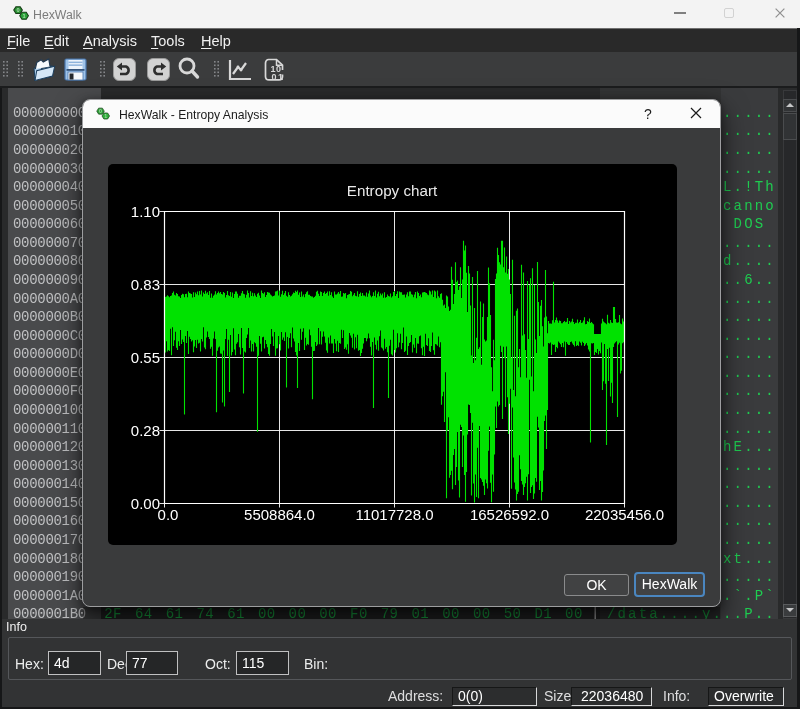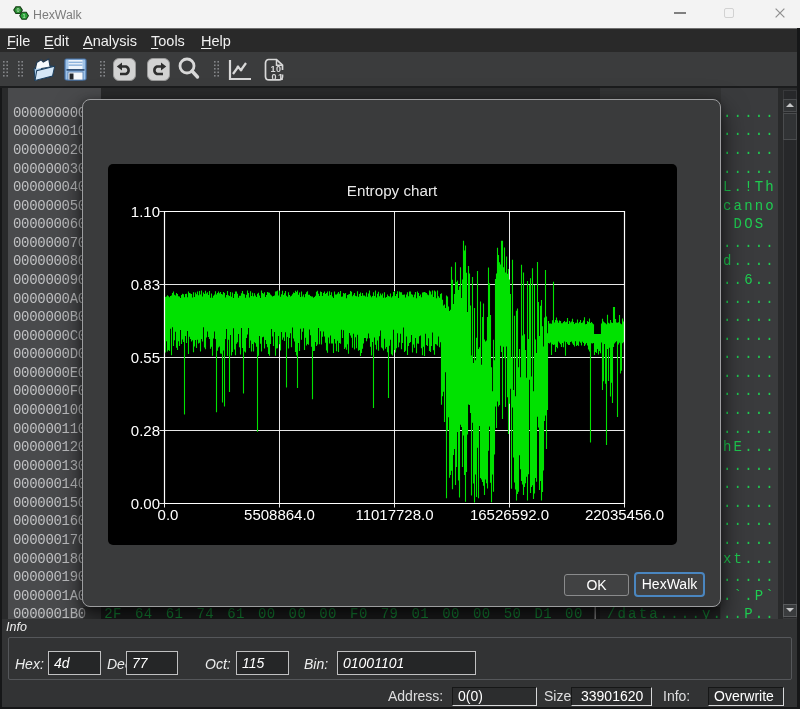--- a/index.html
+++ b/index.html
@@ -51,21 +51,21 @@
 #dlg-x { position:absolute; left:605px; top:5px; width:16px; height:16px; }
 #chart { position:absolute; left:25px; top:64px; width:569px; height:381px; background:#000; border-radius:5px; }
 .ct { font-family:"Liberation Sans", sans-serif; font-size:15.2px; fill:#e9e9e9; }
 .al { font-family:"Liberation Sans", sans-serif; font-size:15px; fill:#ffffff; }
 #btn-ok { position:absolute; left:481px; top:474px; width:65px; height:22px; background:#414243;
   border:1px solid #8a8b8c; border-radius:3px; color:#fff; font-size:14px; text-align:center; line-height:20px; }
 #btn-cancel { position:absolute; left:551px; top:472px; width:71px; height:25px; background:#414243;
   border:2px solid #4a86c0; border-radius:4px; color:#fff; font-size:14px; text-align:center; line-height:20px; }
 
 
-#info { left:0; top:619px; width:800px; height:90px; background:#323334;font-style:italic; }
+#info { left:0; top:619px; width:800px; height:90px; background:#323334; }
 #info .title { position:absolute; left:6px; top:1px; font-size:12.5px; color:#f0f0f0; }
 #gbox { position:absolute; left:8px; top:18px; width:784px; height:43px; border:1px solid #55575a; border-radius:2px; }
 #info label { position:absolute; font-size:14px; color:#eceded; }
 #info .fld { position:absolute; top:32px; height:24px; background:#252627; border:1px solid #c0c0c1;
   color:#fff; font-size:14px; line-height:22px; padding-left:5px; }
 
 
 #status { left:0; top:684px; width:800px; height:25px; background:#323334; }
 #status .lb { position:absolute; top:4px; font-size:14px; color:#dededf; }
 #status .bx { position:absolute; top:3px; height:19px; background:#2c2d2e; font-size:14px;
@@ -237,20 +237,35 @@
   <div id="sb-up">
         <div class="tri-up"></div>
       </div>
   <div id="sb-th"></div>
   <div id="sb-dn">
         <div class="tri-dn"></div>
       </div>
 </div>
 
 <div id="dialog" class="abs">
+  <div id="dlg-title">
+    <div style="position:absolute;left:12px;top:7px;"><svg width="17" height="15" viewBox="0 0 22 20">
+            <g stroke="#1d4a1d" stroke-width="1">
+<path d="M4.5 1.5 L9.5 1.5 L12 5.5 L9.5 9.5 L4.5 9.5 L2 5.5 Z" fill="#2fa03a"></path>
+<path d="M11.5 8 L16.5 8 L19 12 L16.5 16 L11.5 16 L9 12 Z" fill="#2db13a"></path>
+</g>
+<text x="6.9" y="8.4" font-size="7" fill="#9fd6a0" font-family="Liberation Sans" font-weight="bold" text-anchor="middle">0</text>
+<text x="14" y="15" font-size="7" fill="#9fd6a0" font-family="Liberation Sans" font-weight="bold" text-anchor="middle">1</text>
+</svg></div>
+    <span class="t">HexWalk - Entropy Analysis</span>
+    <span id="dlg-q">?</span>
+    <svg id="dlg-x" viewBox="0 0 16 16">
+          <path d="M3 3 L13 13 M13 3 L3 13" stroke="#1b1b1b" stroke-width="1.2"></path>
+        </svg>
+  </div>
   <div id="chart"><svg width="569" height="381" viewBox="0 0 569 381">
 <text x="284" y="32" text-anchor="middle" class="ct">Entropy chart</text>
 <path d="M56.5 47.5V343.5M171.5 47.5V343.5M286.5 47.5V343.5M401.5 47.5V343.5M516.5 47.5V343.5M51.5 47.5H516.5M51.5 120.5H516.5M51.5 193.5H516.5M51.5 266.5H516.5M51.5 339.5H516.5" stroke="#ffffff" stroke-width="1" fill="none" opacity="0.9"></path>
 <path d="M56.5 132.1V176.1M57.5 133.0V188.5M58.5 132.6V177.3M59.5 131.3V187.6M60.5 132.2V186.1M61.5 133.3V186.9M62.5 132.0V164.8M63.5 131.4V191.2M64.5 129.0V163.2M65.5 127.5V182.1M66.5 130.7V176.3M67.5 131.5V167.7M68.5 128.9V183.7M69.5 130.0V186.0M70.5 132.2V177.2M71.5 132.6V182.0M72.5 133.9V166.1M73.5 131.1V180.1M74.5 129.8V175.5M75.5 130.3V178.0M76.5 133.2V250.6M77.5 130.0V172.1M78.5 129.7V178.9M79.5 133.2V166.9M80.5 127.4V190.0M81.5 128.9V172.8M82.5 129.6V174.9M83.5 129.9V177.4M84.5 133.4V176.2M85.5 128.2V188.3M86.5 133.0V182.6M87.5 128.6V176.1M88.5 130.3V183.9M89.5 127.6V175.7M90.5 131.3V179.5M91.5 127.0V178.7M92.5 130.4V187.4M93.5 126.5V175.1M94.5 132.4V177.6M95.5 128.5V163.3M96.5 130.1V183.4M97.5 126.8V185.2M98.5 129.5V173.4M99.5 128.3V167.5M100.5 131.1V173.0M101.5 127.1V175.0M102.5 133.8V184.8M103.5 129.6V182.8M104.5 133.8V191.8M105.5 131.7V174.5M106.5 130.4V167.4M107.5 127.3V175.0M108.5 130.5V248.2M109.5 129.1V186.7M110.5 127.4V183.5M111.5 129.2V182.5M112.5 127.9V189.6M113.5 130.0V189.7M114.5 130.6V238.6M115.5 127.9V186.6M116.5 129.1V242.6M117.5 133.6V175.1M118.5 131.1V165.1M119.5 127.1V192.1M120.5 131.2V175.7M121.5 132.0V227.9M122.5 128.1V171.1M123.5 132.8V191.4M124.5 128.4V188.0M125.5 133.9V164.3M126.5 130.1V185.4M127.5 127.5V191.3M128.5 127.4V179.7M129.5 129.8V178.3M130.5 133.7V169.9M131.5 131.8V183.3M132.5 131.8V190.4M133.5 129.2V164.1M134.5 126.9V183.9M135.5 129.8V229.6M136.5 130.3V187.5M137.5 133.8V188.4M138.5 130.8V174.1M139.5 126.5V170.5M140.5 129.0V164.1M141.5 133.5V184.0M142.5 127.2V176.4M143.5 132.1V187.6M144.5 128.8V180.1M145.5 132.3V187.4M146.5 129.3V178.2M147.5 131.6V179.2M148.5 133.0V182.8M149.5 129.8V267.8M150.5 128.8V191.7M151.5 131.4V172.1M152.5 134.0V179.8M153.5 126.6V187.4M154.5 128.9V173.3M155.5 129.8V172.7M156.5 128.3V184.4M157.5 133.0V176.1M158.5 131.0V179.9M159.5 128.1V183.3M160.5 128.4V190.1M161.5 128.7V191.7M162.5 130.6V180.0M163.5 131.5V165.0M164.5 132.5V172.6M165.5 132.1V181.9M166.5 131.5V168.1M167.5 127.6V191.8M168.5 127.3V184.5M169.5 126.5V184.3M170.5 131.6V171.9M171.5 126.5V180.2M172.5 132.8V186.4M173.5 130.2V168.0M174.5 126.8V175.8M175.5 130.9V173.5M176.5 129.3V176.9M177.5 127.1V168.3M178.5 131.7V223.4M179.5 132.8V172.9M180.5 128.3V184.6M181.5 131.1V174.1M182.5 132.6V169.2M183.5 131.7V183.2M184.5 130.2V163.6M185.5 128.4V174.4M186.5 129.0V177.4M187.5 126.7V188.1M188.5 127.9V191.6M189.5 126.5V224.0M190.5 130.7V179.0M191.5 128.6V186.9M192.5 133.1V164.7M193.5 127.5V175.8M194.5 132.6V167.8M195.5 130.6V164.3M196.5 133.3V186.0M197.5 130.1V173.8M198.5 128.3V181.4M199.5 127.2V180.1M200.5 130.8V180.7M201.5 130.7V165.5M202.5 132.1V171.2M203.5 132.4V182.7M204.5 132.4V235.2M205.5 133.7V187.1M206.5 133.1V186.7M207.5 131.7V177.9M208.5 127.7V182.0M209.5 126.8V180.5M210.5 129.7V163.9M211.5 131.9V180.3M212.5 127.6V167.2M213.5 127.9V180.4M214.5 132.1V172.7M215.5 129.0V167.4M216.5 127.6V172.6M217.5 130.1V178.8M218.5 129.0V186.5M219.5 127.4V188.7M220.5 131.7V173.5M221.5 127.3V179.5M222.5 130.9V171.4M223.5 128.3V179.5M224.5 132.5V179.5M225.5 134.0V188.9M226.5 127.6V175.1M227.5 130.5V179.6M228.5 130.6V187.3M229.5 129.5V176.7M230.5 128.1V188.0M231.5 129.7V179.0M232.5 127.1V179.7M233.5 132.7V165.7M234.5 132.4V174.1M235.5 128.9V166.2M236.5 129.8V185.1M237.5 129.0V183.6M238.5 134.2V185.7M239.5 130.9V180.3M240.5 130.6V189.8M241.5 130.1V169.1M242.5 127.0V171.5M243.5 127.7V173.8M244.5 132.3V183.7M245.5 130.7V169.8M246.5 129.0V185.6M247.5 131.7V173.2M248.5 132.2V184.3M249.5 127.3V170.7M250.5 132.8V186.8M251.5 129.9V185.9M252.5 128.6V191.9M253.5 132.0V188.9M254.5 129.0V184.8M255.5 131.6V179.4M256.5 131.5V174.0M257.5 132.5V173.9M258.5 128.4V177.2M259.5 132.8V174.5M260.5 129.6V169.4M261.5 126.5V174.2M262.5 131.4V182.8M263.5 133.3V191.4M264.5 132.0V178.0M265.5 128.3V243.9M266.5 132.0V173.5M267.5 126.6V180.7M268.5 133.4V185.6M269.5 129.7V176.5M270.5 127.8V186.8M271.5 132.3V172.3M272.5 129.6V166.5M273.5 131.3V183.5M274.5 129.6V184.6M275.5 133.8V186.6M276.5 128.2V174.7M277.5 133.7V184.8M278.5 133.1V183.0M279.5 130.6V188.3M280.5 132.1V234.0M281.5 132.4V181.7M282.5 129.6V175.7M283.5 133.4V190.2M284.5 132.2V191.4M285.5 128.0V165.8M286.5 127.0V186.0M287.5 131.9V188.6M288.5 130.0V184.2M289.5 127.2V169.3M290.5 134.1V183.2M291.5 127.5V178.6M292.5 128.2V169.7M293.5 128.2V185.3M294.5 130.8V178.9M295.5 130.8V163.5M296.5 130.6V187.9M297.5 133.5V186.7M298.5 130.4V172.5M299.5 128.2V191.0M300.5 132.3V181.9M301.5 127.4V178.9M302.5 127.4V178.0M303.5 130.2V171.0M304.5 130.8V188.6M305.5 133.3V180.5M306.5 130.4V183.8M307.5 127.9V174.0M308.5 134.2V189.2M309.5 127.6V179.6M310.5 129.1V179.8M311.5 132.0V172.3M312.5 130.5V171.6M313.5 133.2V184.2M314.5 128.4V191.2M315.5 128.2V182.8M316.5 128.0V192.1M317.5 128.5V169.7M318.5 129.0V181.1M319.5 130.4V182.0M320.5 131.3V174.3M321.5 126.5V187.1M322.5 127.5V187.9M323.5 130.5V182.1M324.5 126.4V168.5M325.5 133.1V186.2M326.5 126.6V190.8M327.5 127.6V180.1M328.5 134.2V180.6M329.5 126.6V181.8M330.5 132.2V172.6M331.5 133.7V183.2M332.5 130.1V178.2M333.5 129.2V240.8M334.5 135.7V232.2M335.5 141.4V227.7M336.5 140.4V258.0M337.5 144.0V208.2M338.5 131.6V334.2M339.5 132.6V266.5M340.5 142.6V253.3M341.5 147.0V313.7M342.5 145.7V311.0M343.5 102.7V306.7M344.5 115.8V325.2M345.5 140.0V291.0M346.5 130.1V285.1M347.5 98.2V321.0M348.5 117.9V302.9M349.5 116.5V267.9M350.5 126.1V316.6M351.5 122.3V333.6M352.5 103.2V260.8M353.5 134.1V262.9M354.5 115.4V303.1M355.5 76.7V271.5M356.5 86.6V310.9M357.5 81.5V337.8M358.5 108.7V308.0M359.5 148.0V270.6M360.5 102.0V240.4M361.5 109.5V241.0M362.5 141.5V249.1M363.5 191.6V331.5M364.5 112.9V258.7M365.5 199.0V319.5M366.5 144.0V338.4M367.5 196.3V310.5M368.5 173.7V333.1M369.5 107.1V283.8M370.5 185.1V334.3M371.5 183.2V262.0M372.5 137.5V313.9M373.5 200.8V315.5M374.5 152.9V318.0M375.5 139.4V321.7M376.5 175.4V331.1M377.5 177.4V315.6M378.5 176.4V319.2M379.5 153.0V324.5M380.5 103.6V286.8M381.5 119.3V262.4M382.5 150.9V318.8M383.5 203.2V338.3M384.5 227.2V310.6M385.5 175.8V327.7M386.5 196.3V290.4M387.5 115.1V242.4M388.5 109.4V263.9M389.5 83.8V237.6M390.5 91.1V242.6M391.5 98.2V241.1M392.5 100.6V181.7M393.5 76.7V188.1M394.5 76.7V255.0M395.5 103.2V182.8M396.5 83.5V194.2M397.5 108.5V243.0M398.5 92.5V182.5M399.5 109.7V233.3M400.5 104.9V270.1M401.5 115.4V239.7M402.5 129.9V224.7M403.5 193.8V324.8M404.5 95.8V243.4M405.5 226.0V293.5M406.5 151.7V318.6M407.5 232.3V325.4M408.5 146.7V336.5M409.5 144.5V329.9M410.5 203.3V327.7M411.5 185.1V291.3M412.5 213.3V305.3M413.5 100.7V317.0M414.5 171.6V320.6M415.5 108.6V330.9M416.5 170.2V322.9M417.5 186.1V319.3M418.5 213.7V312.7M419.5 117.1V336.5M420.5 175.1V310.2M421.5 121.0V215.7M422.5 114.3V328.9M423.5 212.6V322.9M424.5 104.3V321.3M425.5 227.3V335.0M426.5 120.9V329.6M427.5 175.5V314.1M428.5 188.9V317.7M429.5 97.9V252.7M430.5 138.1V263.5M431.5 172.0V326.0M432.5 141.8V317.0M433.5 135.9V336.5M434.5 162.2V328.1M435.5 182.4V306.5M436.5 153.4V256.9M437.5 105.9V251.5M438.5 152.6V284.9M439.5 169.3V245.9M440.5 157.1V179.1M441.5 159.4V179.5M442.5 159.5V178.5M443.5 159.7V190.9M444.5 156.2V180.3M445.5 117.8V180.9M446.5 158.4V180.6M447.5 156.0V188.1M448.5 153.5V183.0M449.5 156.6V184.2M450.5 158.8V177.5M451.5 156.4V178.7M452.5 157.1V180.2M453.5 159.3V183.0M454.5 159.2V178.9M455.5 158.0V183.2M456.5 156.9V177.5M457.5 158.2V191.8M458.5 157.8V178.0M459.5 153.9V179.8M460.5 160.0V181.1M461.5 156.9V181.0M462.5 158.4V178.0M463.5 157.5V177.6M464.5 154.8V179.6M465.5 157.9V181.0M466.5 160.1V182.5M467.5 158.8V177.3M468.5 158.7V182.0M469.5 155.6V181.1M470.5 159.3V182.0M471.5 157.9V177.5M472.5 156.1V178.7M473.5 158.9V181.5M474.5 158.6V177.7M475.5 156.6V178.9M476.5 153.2V181.9M477.5 160.2V180.5M478.5 160.0V178.9M479.5 157.0V181.6M480.5 157.9V185.4M481.5 154.4V187.5M482.5 158.9V278.4M483.5 157.9V179.2M484.5 159.3V179.5M485.5 160.2V178.9M486.5 170.1V190.9M487.5 170.1V188.1M488.5 170.1V188.9M489.5 170.1V185.0M490.5 170.1V190.6M491.5 170.1V186.9M492.5 170.1V189.2M493.5 159.4V178.5M494.5 154.7V225.9M495.5 157.4V217.2M496.5 158.5V179.9M497.5 159.2V219.8M498.5 160.2V281.1M499.5 150.7V184.9M500.5 158.8V216.9M501.5 159.5V183.7M502.5 155.9V232.5M503.5 158.5V218.7M504.5 158.9V239.1M505.5 143.1V182.9M506.5 143.1V179.6M507.5 154.9V178.2M508.5 158.5V177.3M509.5 158.7V253.1M510.5 158.2V180.5M511.5 151.1V178.8M512.5 159.4V209.4M513.5 160.3V206.8M514.5 154.6V179.3M515.5 157.6V178.3M516.5 155.7V185.2" stroke="#00e200" stroke-width="1.1" fill="none"></path>
 <path d="M56.5 47.5H516.5V339.5H56.5Z" stroke="#ffffff" stroke-width="1.2" fill="none"></path>
 <text x="52" y="52.5" text-anchor="end" class="al">1.10</text>
           <text x="52" y="125.5" text-anchor="end" class="al">0.83</text>
           <text x="52" y="198.5" text-anchor="end" class="al">0.55</text>
           <text x="52" y="271.5" text-anchor="end" class="al">0.28</text>
           <text x="52" y="344.5" text-anchor="end" class="al">0.00</text>
@@ -267,28 +282,27 @@
 <div id="info" class="abs">
   <div class="title">Info</div>
   <div id="gbox"></div>
   <label style="left:15px;top:37px">Hex:</label>
   <div class="fld" style="left:48px;width:53px">4d</div>
   <label style="left:107px;top:37px">Dec:</label>
   <div class="fld" style="left:126px;width:52px">77</div>
   <label style="left:205px;top:37px">Oct:</label>
   <div class="fld" style="left:236px;width:53px">115</div>
   <label style="left:304px;top:37px">Bin:</label>
-  <div class="fld" style="left:337px;width:139px">01001101</div>
 </div>
 
 <div id="status" class="abs">
   <span class="lb" style="left:388px">Address:</span>
   <div class="bx" style="left:452px;width:85px;padding-left:5px">0(0)</div>
   <span class="lb" style="left:544px">Size:</span>
-  <div class="bx" style="left:571px;width:81px;padding-left:9px">33901620</div>
+  <div class="bx" style="left:571px;width:81px;padding-left:9px">22036480</div>
   <span class="lb" style="left:663px">Info:</span>
   <div class="bx" style="left:708px;width:76px;padding-left:5px">Overwrite</div>
 </div>
 
 <div class="abs" style="left:83px;top:607px;width:637px;height:12px;background:rgba(0,0,0,0.30)"></div>
 <div id="edge-l" class="abs"></div>
 <div id="edge-r" class="abs"></div>
 <div id="edge-b" class="abs"></div>
 
 </div>

